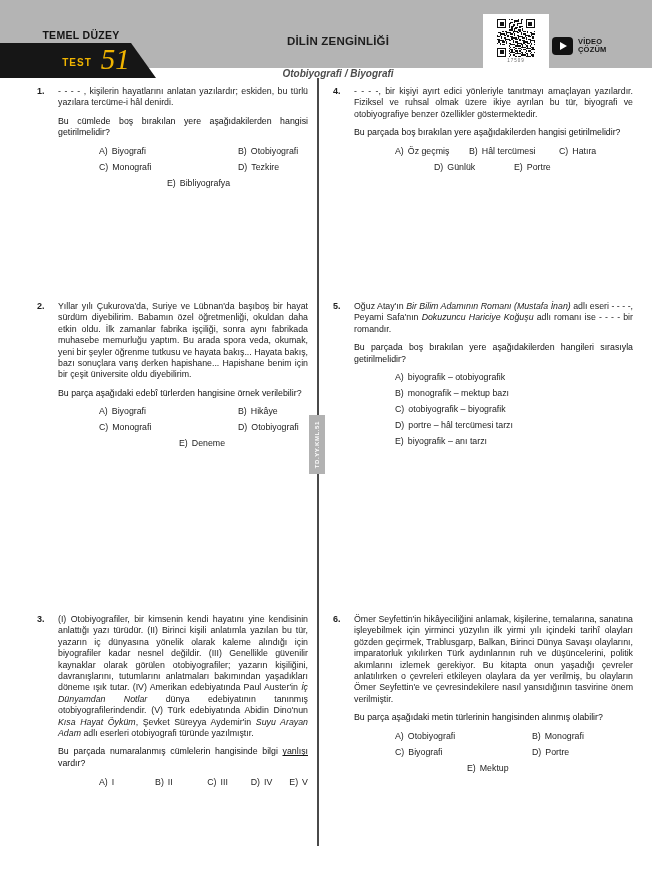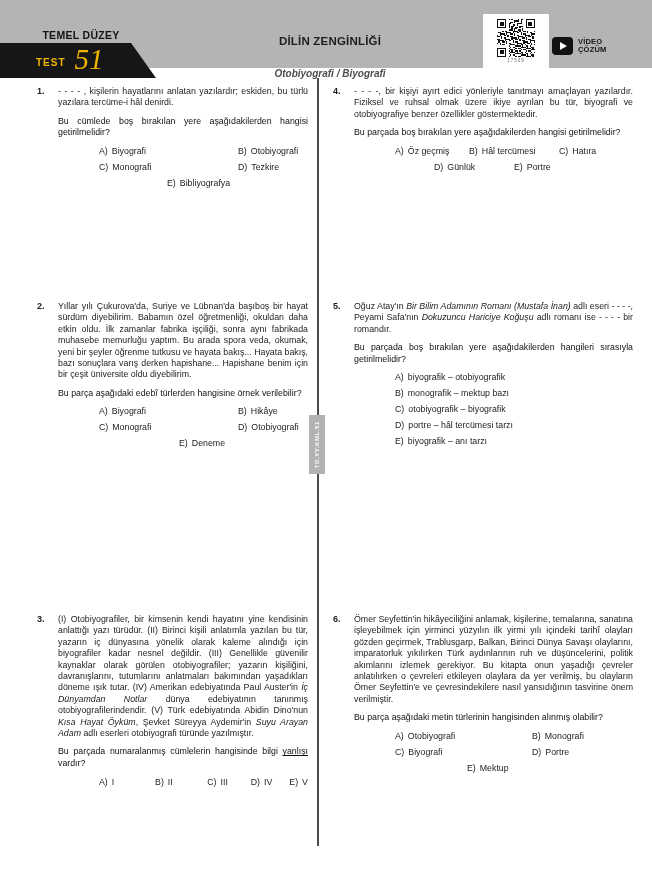--- a/index.html
+++ b/index.html
@@ -9,26 +9,26 @@
     font-family:"Liberation Sans", sans-serif; color:#1c1c1c;padding-left:24px;
   }
   
   .header-band { position:absolute; left:0; top:0; width:652px; height:68px;
     background:var(--header_gray,#b4b4b4); }
   .level-label { position:absolute; left:0; top:29px; width:162px; text-align:center;
     font-size:10.5px; font-weight:800; color:#141414; letter-spacing:.3px; }
   .test-banner { position:absolute; left:0; top:43px; width:156px; height:35px;
     background:var(--banner_black,#161616);
     clip-path:polygon(0 0, 84% 0, 100% 100%, 0 100%);
-    display:flex; align-items:center; padding-left:36px; box-sizing:border-box; }
+    display:flex; align-items:center; padding-left:36px; box-sizing:border-box;justify-content:center; }
   .test-word { font-size:10px; font-weight:800; color:var(--accent_yellow,#f0b400);
     letter-spacing:1px; margin-right:9px; margin-top:3px; }
   .test-number { font-family:"Liberation Serif", serif; font-size:29px; line-height:29px;
     color:var(--accent_yellow,#f0b400); margin-top:-2px;font-style:italic; }
-  .head-center { position:absolute; left:180px; top:35px; width:300px; text-align:center; }
+  .head-center { position:absolute; left:188px; top:35px; width:300px; text-align:center; }
   .head-title { font-size:11.5px; font-weight:800; color:#1d1d1d; letter-spacing:.2px; }
   .head-subtitle { font-size:10px; font-weight:700; color:#4d4d4d; margin-top:21px;font-style:italic; }
   .qr-box { position:absolute; left:483px; top:14px; width:66px; height:54px; background:#fff;
     display:flex; flex-direction:column; align-items:center; justify-content:center; }
   .qr-caption { font-size:4.5px; color:#666; letter-spacing:1px; margin-top:1px; }
   .video-chip { position:absolute; left:552px; top:37px; display:flex; align-items:center; gap:5px; }
   .play-btn { width:21px; height:18px; background:#121212; border-radius:4px;
     display:flex; align-items:center; justify-content:center; }
   .play-tri { width:0; height:0; border-left:7px solid #fff;
     border-top:4.5px solid transparent; border-bottom:4.5px solid transparent; margin-left:2px; }

